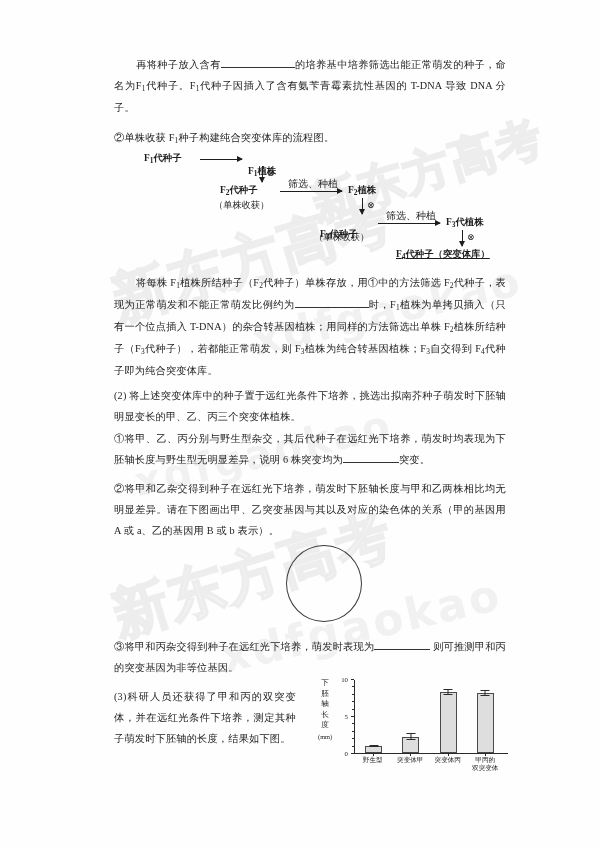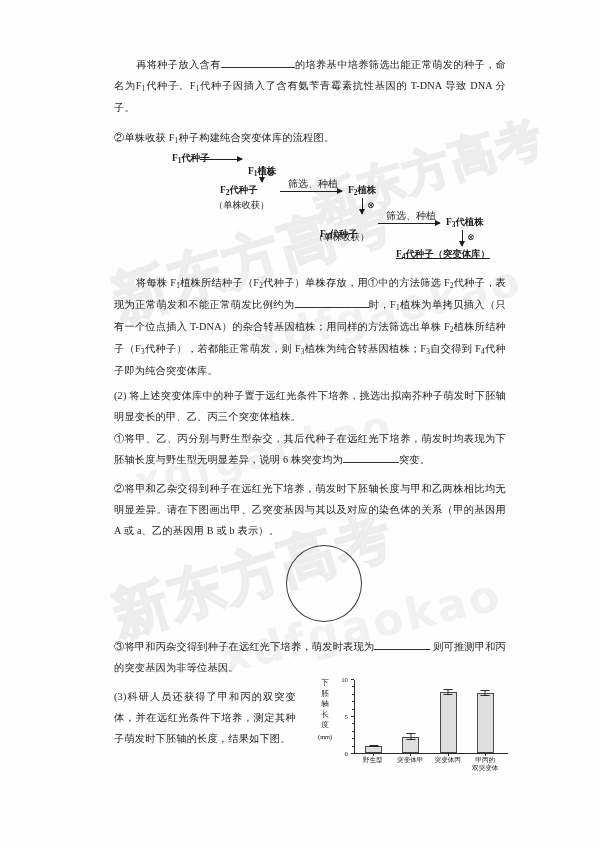--- a/index.html
+++ b/index.html
@@ -286,21 +286,21 @@
     <div class="para" style="left:114px; top:54px; width:392px;">
       <span class="ind"></span><span>再将种子放入含有</span><span class="blank b-long"></span><span>的培养基中培养筛选出能正常萌发的种子，命名为F</span><sub>1</sub><span>代种子。F</span><sub>1</sub><span>代种子因插入了含有氨苄青霉素抗性基因的 T-DNA 导致 DNA 分子。</span>
     </div>
 
     <div class="para" style="left:114px; top:127px; width:392px;">
       <span>②</span><span>单株收获 F</span><sub>1</sub><span>种子构建纯合突变体库的流程图。</span>
     </div>
 
     <div id="flow">
 
-      <div class="fnode" style="left:14px; top:0px;margin-left:28px;">F<sub>1</sub>代种子</div>
+      <div class="fnode" style="left:14px; top:0px;">F<sub>1</sub>代种子</div>
       <div class="harrow" style="left:70px; top:7px; width:42px;"></div>
       <div class="fnode" style="left:118px; top:13px;">F<sub>1</sub>植株</div>
 
       <div class="varrow" style="left:132px; top:14px; height:16px;"></div>
       <div class="selfsym" style="left:137px; top:17px;">⊗</div>
 
       <div class="fnode" style="left:90px; top:32px;text-align:center;">F<sub>2</sub>代种子</div>
       <div class="fsub" style="left:84px; top:47px;">（单株收获）</div>
       <div class="flabel" style="left:158px; top:25px;">筛选、种植</div>
       <div class="harrow" style="left:150px; top:39px; width:62px;"></div>

